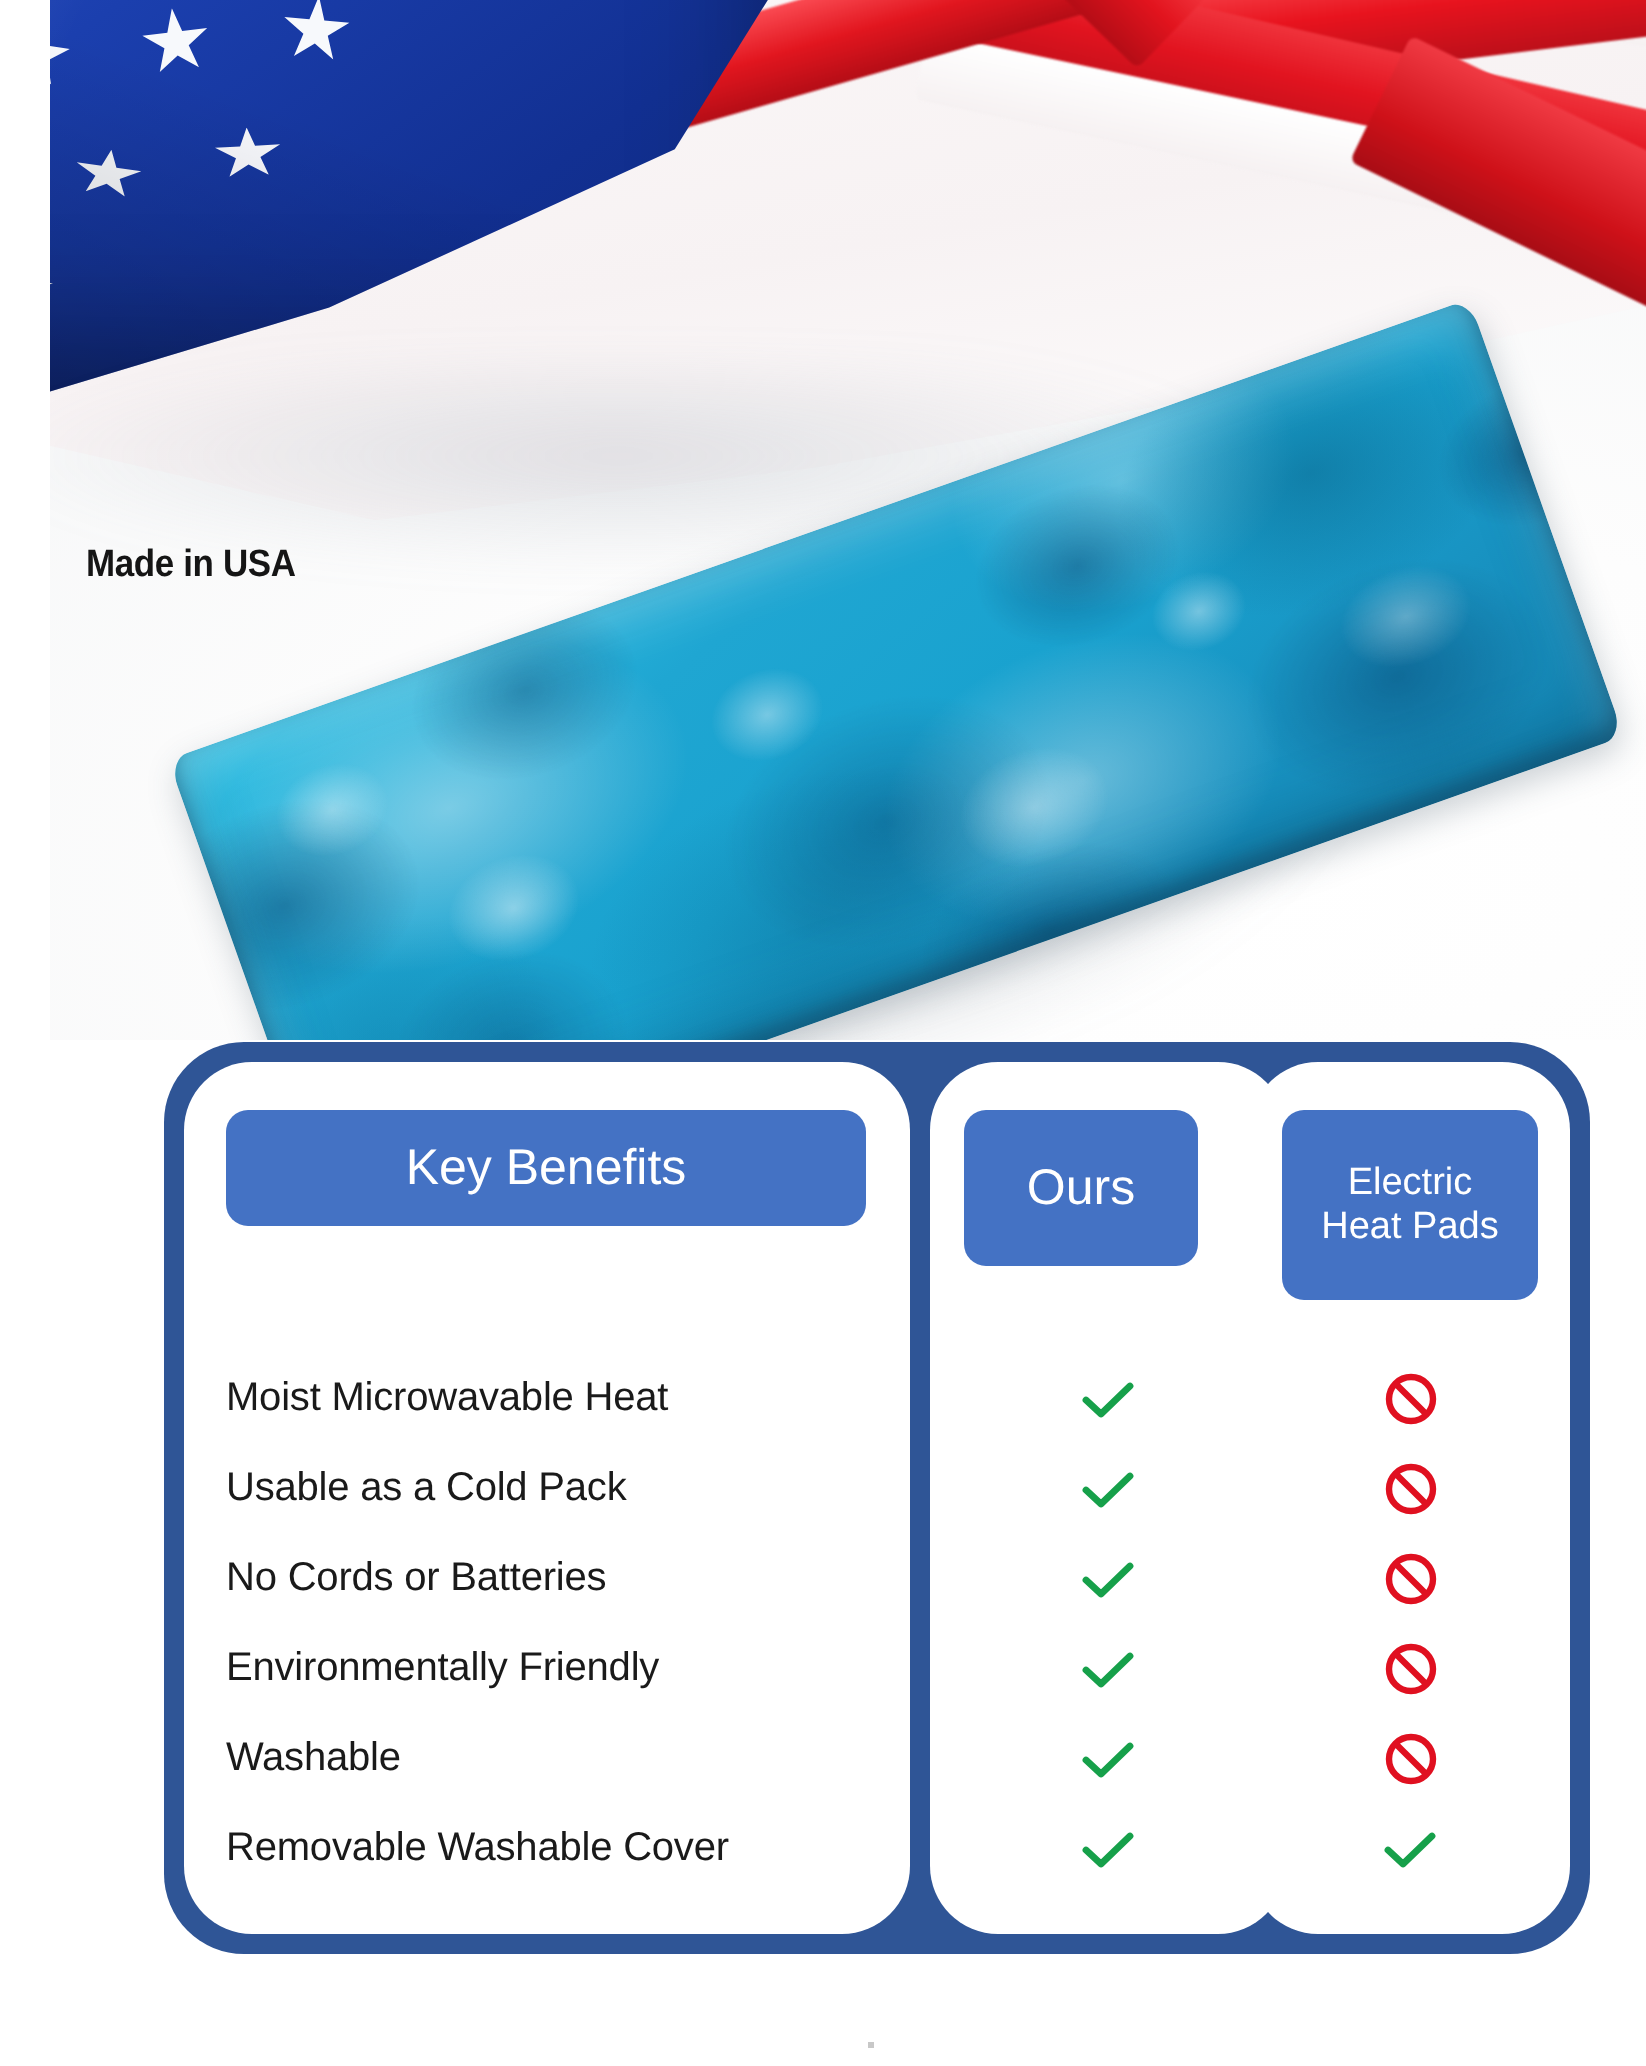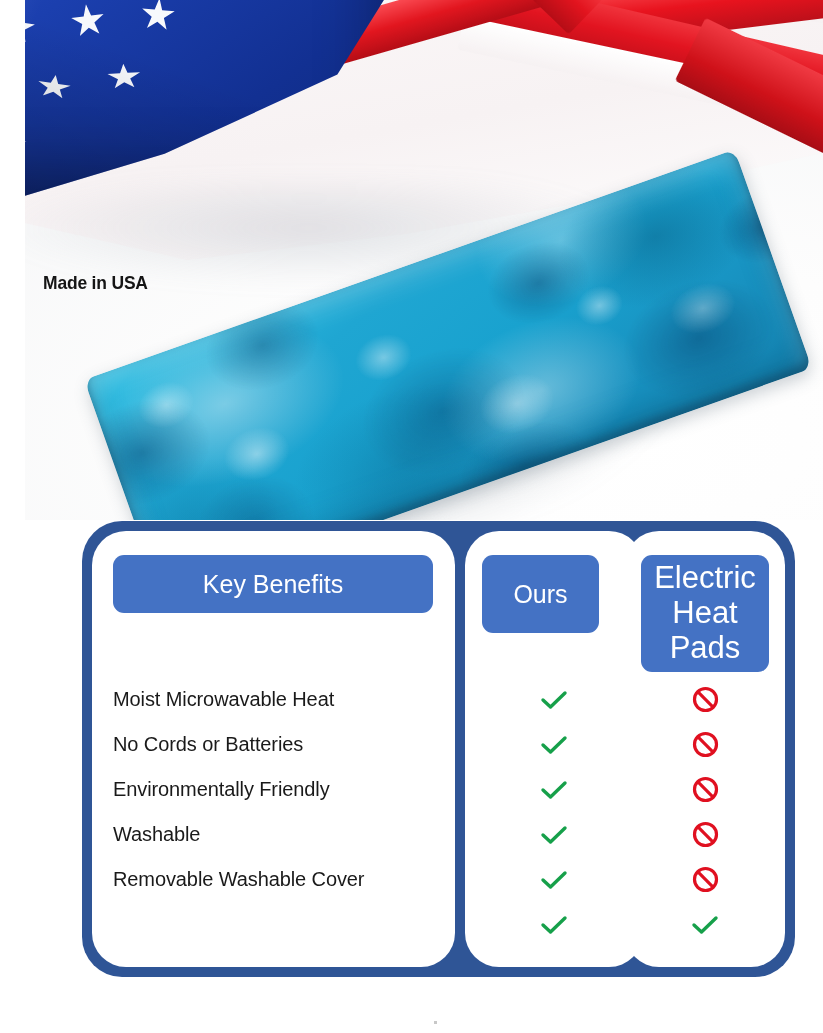--- a/index.html
+++ b/index.html
@@ -206,21 +206,21 @@
     align-items:center;
     justify-content:center;
     text-align:center;
     font-size:25px;
     line-height:1.12;
     font-weight:normal;
     box-sizing:border-box;
   }
   .c1 .hdr{ left:21px;  width:320px; height:58px; }
   .c2 .hdr{ left:17px;  width:117px; height:78px; }
-  .c3 .hdr{ left:16px;  width:128px; height:117px; font-size:31px; }
+  .c3 .hdr{ left:16px;  width:128px; height:95px; font-size:19px; }
 
   .rows{
     position:absolute;
     left:0; right:0;
     top:146px;
   }
   .row{
     height:45px;
     display:flex;
     align-items:center;
@@ -292,20 +292,23 @@
 
   <div class="table">
 
     <div class="col c1">
       <div class="hdr">Key Benefits</div>
       <div class="rows">
         <div class="row">
           <span class="feat">Moist Microwavable Heat</span>
         </div>
         <div class="row">
+          <span class="feat">Usable as a Cold Pack</span>
+        </div>
+        <div class="row">
           <span class="feat">No Cords or Batteries</span>
         </div>
         <div class="row">
           <span class="feat">Environmentally Friendly</span>
         </div>
         <div class="row">
           <span class="feat">Washable</span>
         </div>
         <div class="row">
           <span class="feat">Removable Washable Cover</span>

